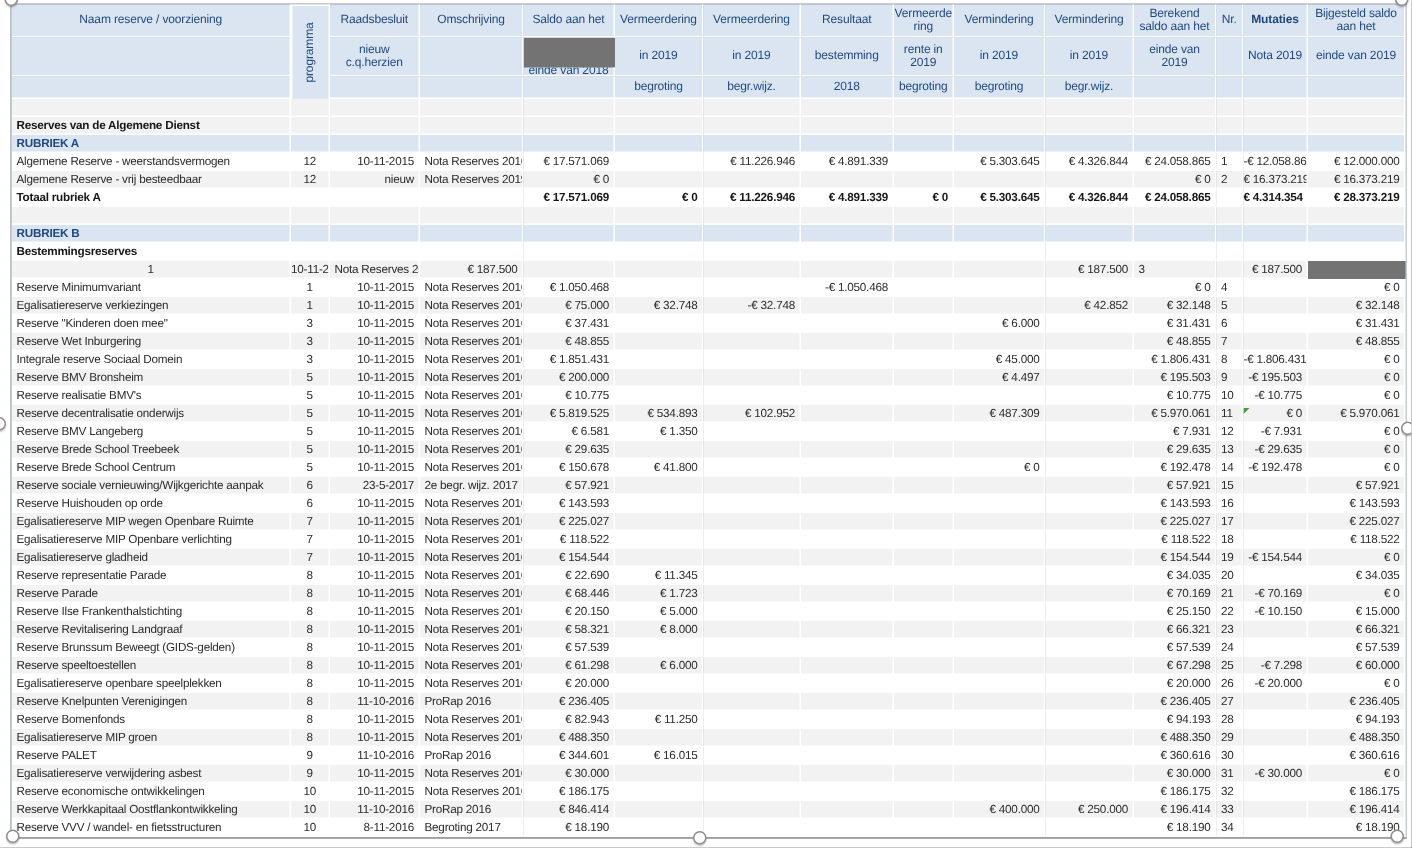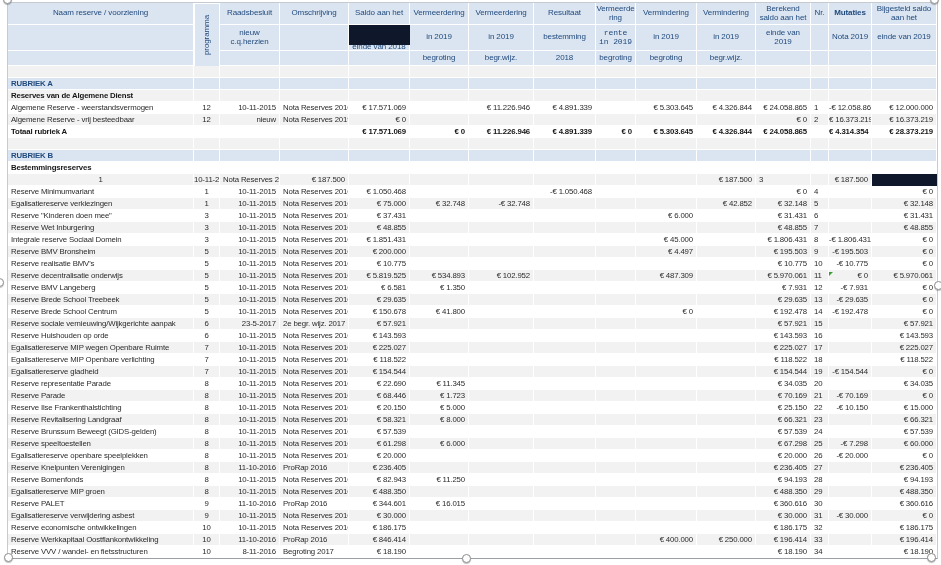--- a/index.html
+++ b/index.html
@@ -7,21 +7,21 @@
     width:941px;height:565px;background:#ffffff;
     font-family:"Liberation Sans", sans-serif;
     -webkit-font-smoothing:antialiased;
   }
   .canvas{position:relative;width:941px;height:565px;overflow:hidden;background:#ffffff;}
 
   .sheet{
     position:absolute;left:7px;top:2px;width:931px;
     --cols:186px 26px 60px 69px 61px 59px 65px 62px 40px 61px 59px 55px 18px 43px 65px;
     border:1px solid #c6cbd1;border-bottom:1px solid #9aa0a6;
-    background:#0f172a;box-sizing:border-box;
+    background:#737373;box-sizing:border-box;
   }
 
   
   .hdr{display:grid;grid-template-columns:var(--cols);grid-template-rows:22px 26px 15px;}
   .hcell{
     background:#dbe5f1;color:#1f497d;
     font-size:8px;letter-spacing:-0.1px;line-height:1.12;
     display:flex;align-items:center;justify-content:center;text-align:center;
     border-right:1px solid #ffffff;border-bottom:1px solid #ffffff;
     padding:0 1px;overflow:hidden;box-sizing:border-box;
@@ -81,21 +81,21 @@
         <div class="hcell" style="grid-area: 1 / 6;">Vermeerdering</div>
         <div class="hcell" style="grid-area: 2 / 6;">in 2019</div>
         <div class="hcell" style="grid-area: 3 / 6;">begroting</div>
         <div class="hcell" style="grid-area: 1 / 7;">Vermeerdering</div>
         <div class="hcell" style="grid-area: 2 / 7;">in 2019</div>
         <div class="hcell" style="grid-area: 3 / 7;">begr.wijz.</div>
         <div class="hcell" style="grid-area: 1 / 8;">Resultaat</div>
         <div class="hcell" style="grid-area: 2 / 8;">bestemming</div>
         <div class="hcell" style="grid-area: 3 / 8;">2018</div>
         <div class="hcell" style="grid-area: 1 / 9;">Vermeerde ring</div>
-        <div class="hcell" style="grid-area: 2 / 9; font-family: Liberation Mono, monospace;">rente in 2019</div>
+        <div class="hcell" style="grid-area: 2 / 9;">rente in 2019</div>
         <div class="hcell" style="grid-area: 3 / 9;">begroting</div>
         <div class="hcell" style="grid-area: 1 / 10;">Vermindering</div>
         <div class="hcell" style="grid-area: 2 / 10;">in 2019</div>
         <div class="hcell" style="grid-area: 3 / 10;">begroting</div>
         <div class="hcell" style="grid-area: 1 / 11;">Vermindering</div>
         <div class="hcell" style="grid-area: 2 / 11;">in 2019</div>
         <div class="hcell" style="grid-area: 3 / 11;">begr.wijz.</div>
         <div class="hcell" style="grid-area: 1 / 12;">Berekend saldo aan het</div>
         <div class="hcell" style="grid-area: 2 / 12;">einde van 2019</div>
         <div class="hcell" style="grid-area: 3 / 12;"></div>
@@ -120,39 +120,39 @@
           <div class="cell ar"></div>
           <div class="cell ar"></div>
           <div class="cell ar"></div>
           <div class="cell ar"></div>
           <div class="cell ar"></div>
           <div class="cell ar"></div>
           <div class="cell al"></div>
           <div class="cell ar"></div>
           <div class="cell ar"></div>
         </div>
+        <div class="row g section">
+          <div class="cell al">Reserves van de Algemene Dienst</div>
+          <div class="cell ac"></div>
+          <div class="cell ar"></div>
+          <div class="cell al"></div>
+          <div class="cell ar"></div>
+          <div class="cell ar"></div>
+          <div class="cell ar"></div>
+          <div class="cell ar"></div>
+          <div class="cell ar"></div>
+          <div class="cell ar"></div>
+          <div class="cell ar"></div>
+          <div class="cell ar"></div>
+          <div class="cell al"></div>
+          <div class="cell ar"></div>
+          <div class="cell ar"></div>
+        </div>
         <div class="row b rubriek">
           <div class="cell al">RUBRIEK A</div>
-          <div class="cell ac"></div>
-          <div class="cell ar"></div>
-          <div class="cell al"></div>
-          <div class="cell ar"></div>
-          <div class="cell ar"></div>
-          <div class="cell ar"></div>
-          <div class="cell ar"></div>
-          <div class="cell ar"></div>
-          <div class="cell ar"></div>
-          <div class="cell ar"></div>
-          <div class="cell ar"></div>
-          <div class="cell al"></div>
-          <div class="cell ar"></div>
-          <div class="cell ar"></div>
-        </div>
-        <div class="row g section">
-          <div class="cell al">Reserves van de Algemene Dienst</div>
           <div class="cell ac"></div>
           <div class="cell ar"></div>
           <div class="cell al"></div>
           <div class="cell ar"></div>
           <div class="cell ar"></div>
           <div class="cell ar"></div>
           <div class="cell ar"></div>
           <div class="cell ar"></div>
           <div class="cell ar"></div>
           <div class="cell ar"></div>

